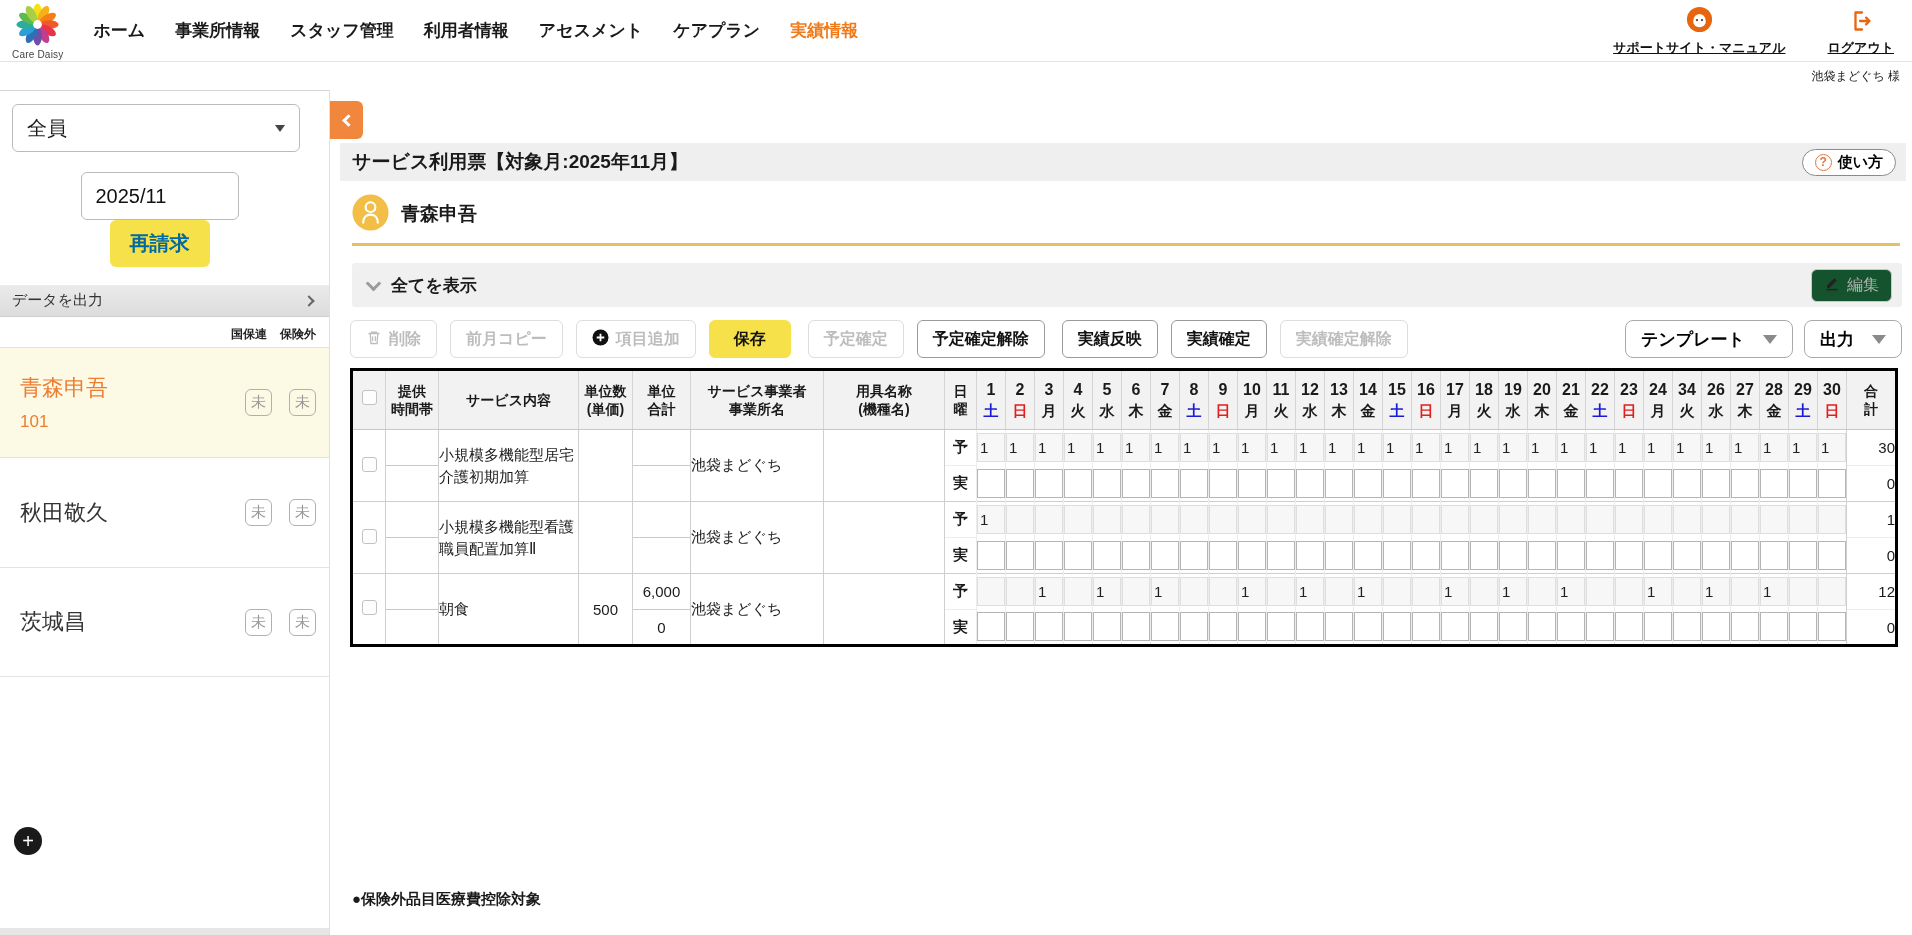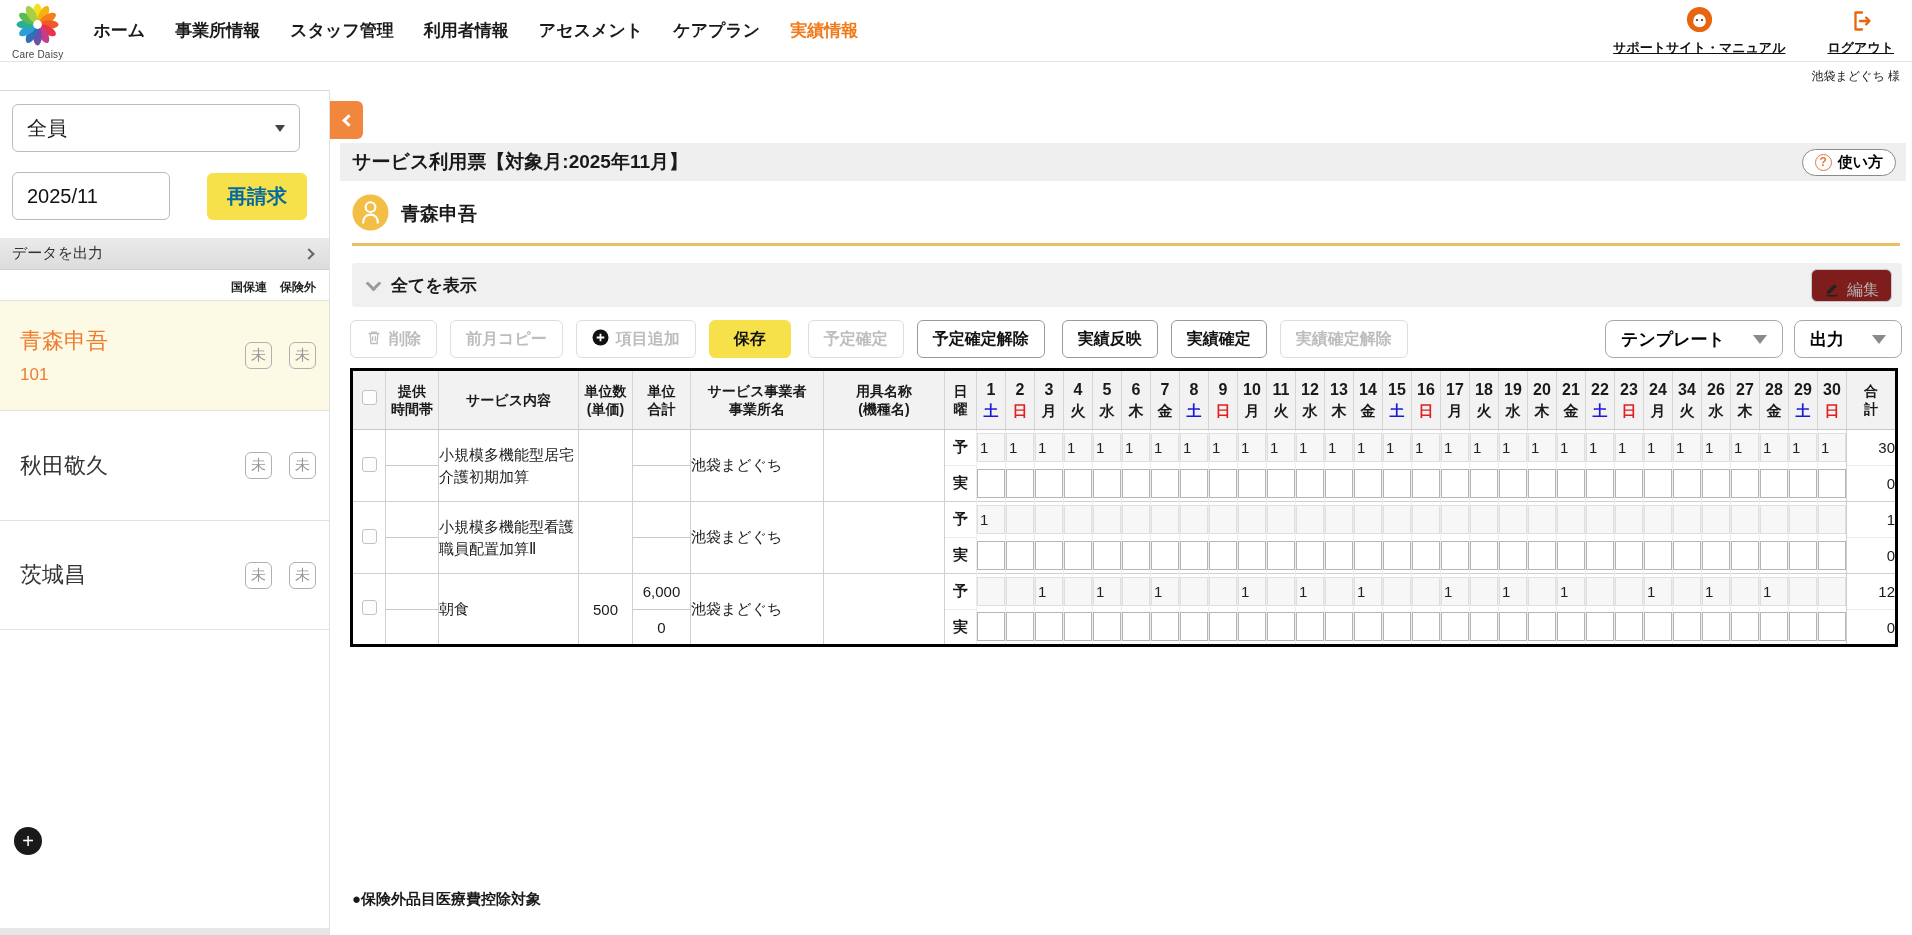--- a/index.html
+++ b/index.html
@@ -21,21 +21,21 @@
 .band { height:28px; display:flex; align-items:center; justify-content:flex-end; padding-right:12px; font-size:12px; }
 
 
 .layout { display:flex; height:845px; }
 .sidebar { position:relative; width:330px; flex:0 0 330px; border-top:1px solid #d8d8d8; border-right:1px solid #e0e0e0; background:#fff; }
 .main { position:relative; flex:1; }
 
 
 .sb-select { margin:13px 29px 0 12px; height:48px; border:1px solid #bbb; border-radius:6px; display:flex; align-items:center; padding:0 14px; font-size:20px; cursor:pointer; background:#fff; }
 .sb-select .tri { margin-left:auto; width:0; height:0; border-left:5px solid transparent; border-right:5px solid transparent; border-top:7px solid #444; }
-.sb-month-row { display:flex; align-items:center; justify-content:space-between; padding:0 22px 0 12px; margin-top:20px; }
+.sb-month-row { display:flex; align-items:center; justify-content:flex-start; padding:0 22px 0 12px; margin-top:20px;flex-direction:column; }
 .sb-month { width:158px; height:48px; border:1px solid #bbb; border-radius:6px; font-size:20px; padding:0 14px; font-family:inherit; color:#111; }
 .sb-rebill { height:47px; padding:0 20px; background:#F6E14B; border:none; border-radius:6px; font-size:20px; font-weight:bold; font-family:inherit; cursor:pointer; color:#0369a1; }
 .sb-export { margin-top:18px; height:32px; background:linear-gradient(#ebebeb,#dcdcdc); display:flex; align-items:center; padding:0 12px; font-size:15px; color:#333; cursor:pointer; border-bottom:1px solid #d0d0d0; }
 .chev { display:inline-block; width:8px; height:8px; border-right:2px solid #666; border-bottom:2px solid #666; }
 .chev.right { transform:rotate(-45deg); margin-left:auto; margin-right:4px; }
 .chev.down { transform:rotate(45deg); border-color:#9a9a9a; width:11px; height:11px; border-width:3px; margin-top:-4px; }
 .chev.left-w { border-color:#fff; width:9px; height:9px; border-width:3px; transform:rotate(45deg); border-right:none; border-top:none; border-left:3px solid #fff; margin-left:4px; }
 .badge-headers { display:flex; justify-content:flex-end; gap:13px; padding-right:13px; margin-top:9px; margin-bottom:4px; font-size:12px; font-weight:bold; color:#222; }
 .user-row { height:110px; display:flex; align-items:center; padding:0 13px 0 20px; border-top:1px solid #e2e2e2; cursor:pointer; background:#fff; }
 .user-row.selected { background:#FCF9E4; }
@@ -63,30 +63,30 @@
 .help-q { width:17px; height:17px; border:1.5px solid #E07840; color:#E07840; border-radius:50%; font-size:12px; font-weight:bold; display:flex; align-items:center; justify-content:center; }
 
 
 .patient-row { display:flex; align-items:center; gap:12px; margin:13px 0 0 22px; height:40px; }
 .patient-name { font-size:19px; font-weight:bold; }
 .gold-rule { height:3px; background:#E6C161; margin:9px 12px 0 22px; }
 
 
 .showall-bar { margin:17px 10px 0 22px; height:44px; background:#F0F0F0; border-radius:3px; display:flex; align-items:center; padding:0 10px 0 16px; }
 .showall-lbl { font-size:17px; font-weight:bold; margin-left:12px; }
-.edit-btn { margin-left:auto; height:33px; background:#7f1d1d; border:1px solid #c8c8c8; border-radius:6px; display:flex; align-items:flex-end; gap:7px; padding:0 12px; font-size:16px; color:#b0b0b0; cursor:default; font-family:inherit; }
+.edit-btn { margin-left:auto; height:33px; background:#14532d; border:1px solid #c8c8c8; border-radius:6px; display:flex; align-items:center; gap:7px; padding:0 12px; font-size:16px; color:#b0b0b0; cursor:default; font-family:inherit; }
 
 
 .toolbar { margin:13px 10px 0 20px; display:flex; align-items:center; gap:13px; height:38px; }
 .tb-btn { height:38px; border-radius:6px; background:#fff; display:flex; align-items:center; gap:7px; padding:0 15px; font-size:16px; font-weight:600; font-family:inherit; border:1px solid #9a9a9a; color:#111; cursor:pointer; white-space:nowrap; }
 .tb-btn.disabled { border-color:#ddd; color:#bdbdbd; cursor:default; }
 .tb-btn.yellow { background:#F6E14B; border:1px solid #F6E14B; padding:0 24px; }
 .tb-btn.gap { margin-left:4px;justify-content:center; }
 .tb-right { margin-left:auto; display:flex; gap:11px; }
-.dd-btn { height:38px; border:1px solid #aaa; border-radius:8px; background:#fff; display:flex; align-items:center; gap:28px; padding:0 15px; font-size:17px; font-weight:600; font-family:inherit; cursor:pointer; }
+.dd-btn { height:38px; border:1px solid #aaa; border-radius:8px; background:#fff; display:flex; align-items:center; gap:18px; padding:0 15px; font-size:17px; font-weight:600; font-family:inherit; cursor:pointer; }
 .dd-btn .tri { width:0; height:0; border-left:7px solid transparent; border-right:7px solid transparent; border-top:9px solid #8a8a8a; }
 
 
 .tbl-wrap { margin:10px 0 0 20px; }
 table.grid { border-collapse:collapse; table-layout:fixed; width:1545px; border:3px solid #000000; }
 table.grid th { background:#F2F2F2; border-left:1px solid #d5d5d5; border-bottom:1px solid #c8c8c8; font-size:14px; font-weight:bold; height:60px; vertical-align:middle; text-align:center; padding:0; line-height:1.3; }
 table.grid th.day-th .num { font-size:16px; font-weight:600; }
 table.grid th.day-th .wd { font-size:15px; font-weight:bold; }
 .wd.sat { color:#1A1AD6; } .wd.sun { color:#E02020; }
 table.grid td { padding:0; vertical-align:middle; font-size:15px; }

